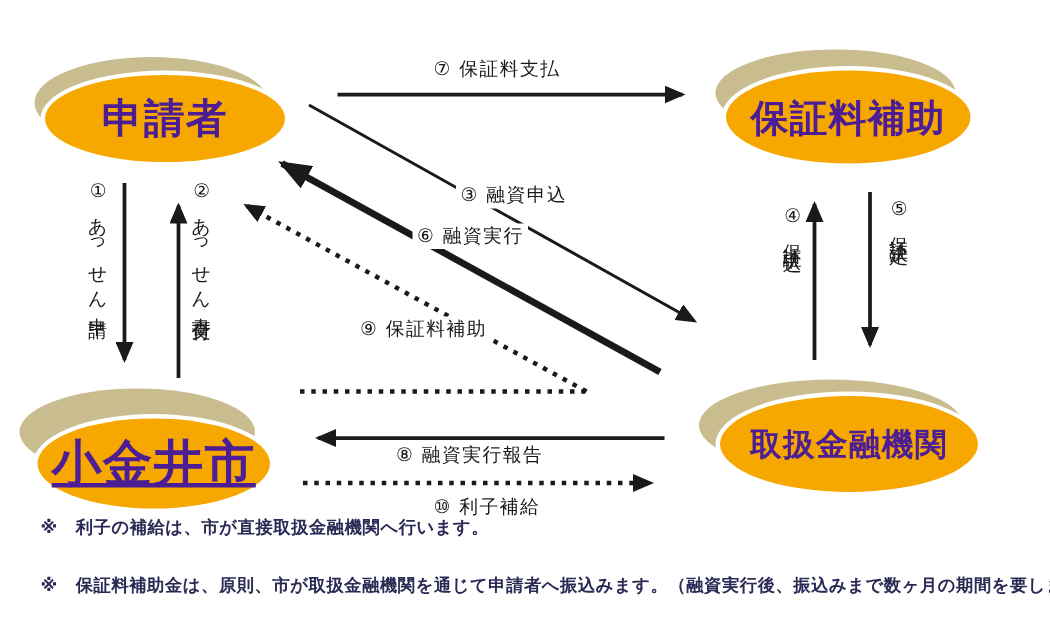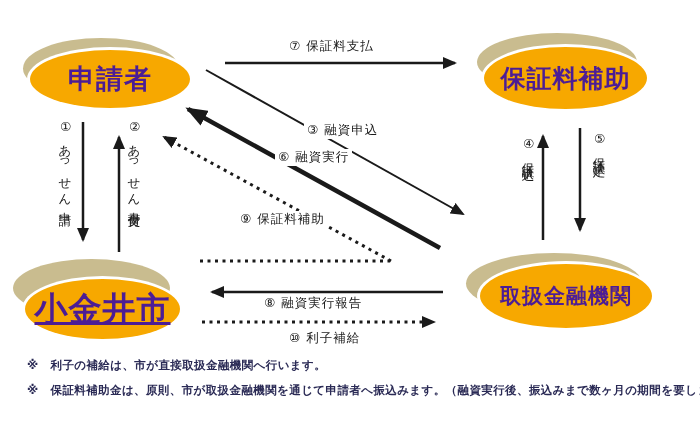--- a/index.html
+++ b/index.html
@@ -136,16 +136,16 @@
   <div class="flabel" style="left:275px; top:149px;">⑥ 融資実行</div>
   <div class="flabel" style="left:237px; top:211px;">⑨ 保証料補助</div>
   <div class="flabel" style="left:261px; top:295px;">⑧ 融資実行報告</div>
   <div class="flabel" style="left:286px; top:330px;">⑩ 利子補給</div>
 
   <div class="vlabel" style="left:56px; top:119px;">①あっせん申請</div>
   <div class="vlabel" style="left:125px; top:119px;">②あっせん書交付</div>
   <div class="vlabel" style="left:519px; top:136px;">④保証申込</div>
   <div class="vlabel" style="left:590px; top:131px;">⑤保証決定</div>
 
-  <div class="note" style="left:27px; top:358px;">※　利子の補給は、市が直接取扱金融機関へ行います。</div>
+  <div class="note" style="left:27px; top:344px;">※　利子の補給は、市が直接取扱金融機関へ行います。</div>
   <div class="note" style="left:27px; top:383px;">※　保証料補助金は、原則、市が取扱金融機関を通じて申請者へ振込みます。（融資実行後、振込みまで数ヶ月の期間を要します。）</div>
 
 </div>
 
 </body></html>

